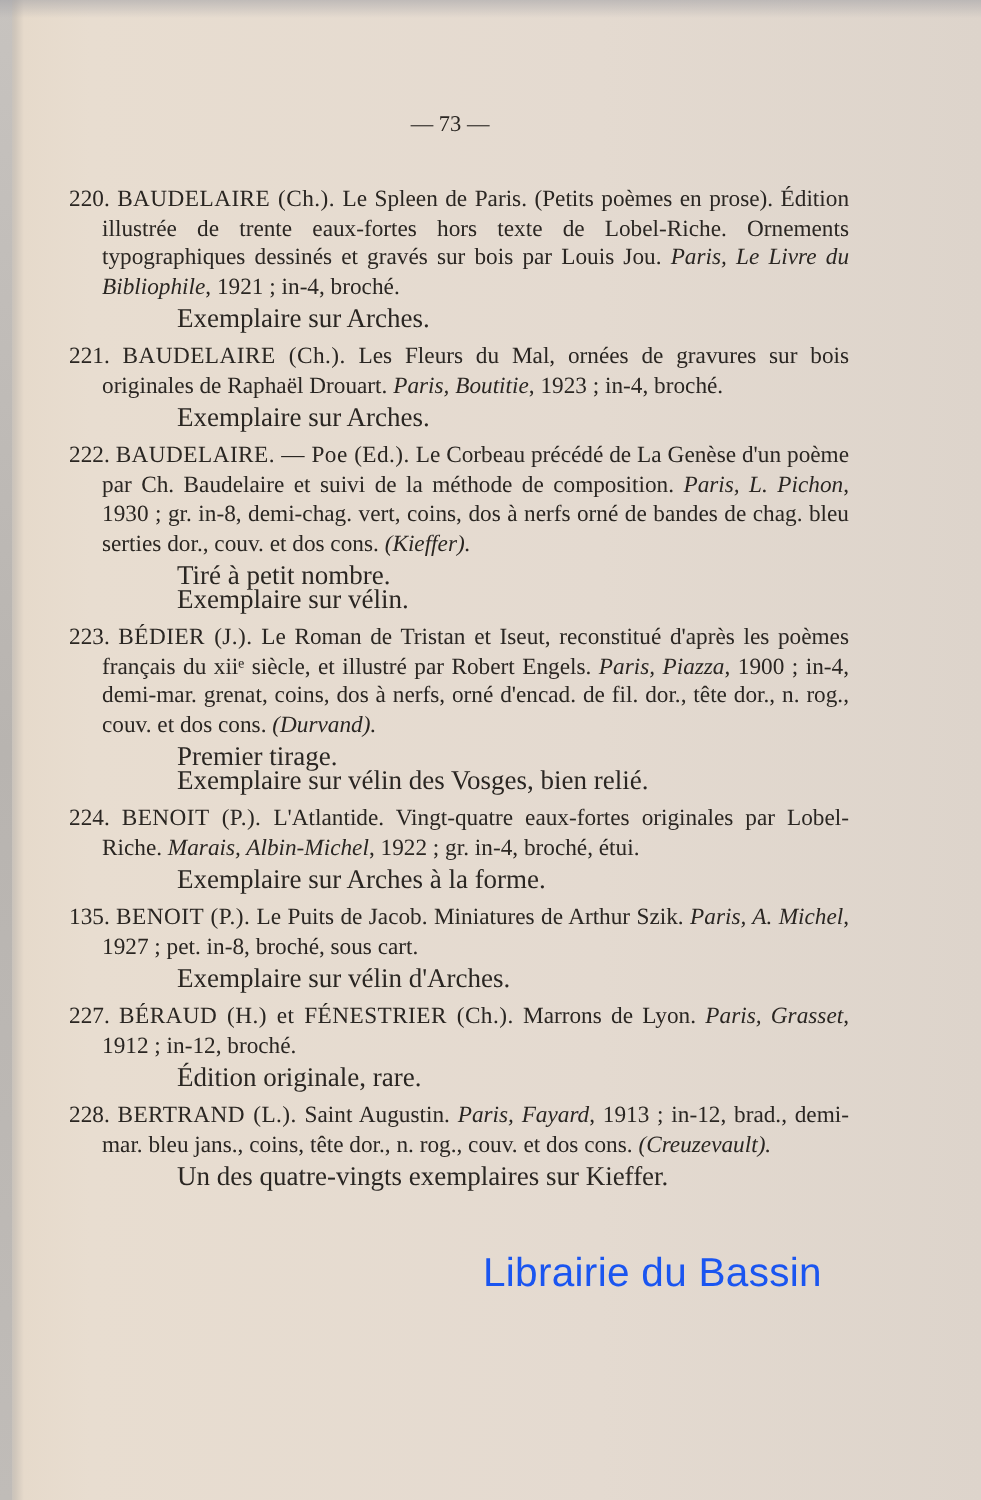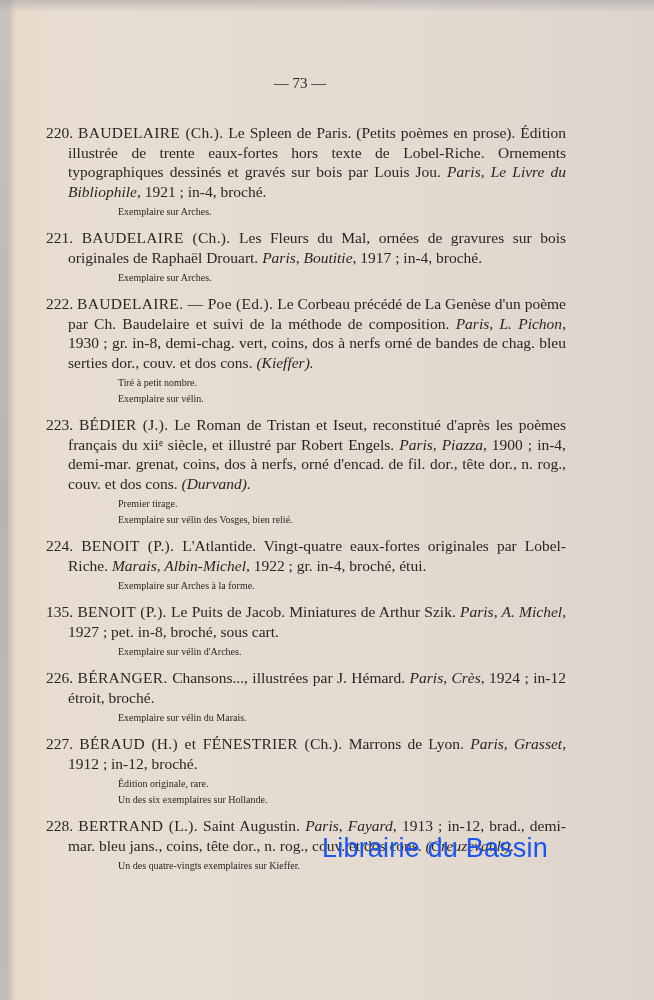--- a/index.html
+++ b/index.html
@@ -31,21 +31,21 @@
     margin-top: 21px;
   }
   .entry { margin-bottom: 8px; }
   .entry-main {
     font-size: 15.5px; line-height: 19.5px; text-align: justify;
     padding-left: 22px; text-indent: -22px;
   }
   .entry-num { }
   .entry-author { letter-spacing: 0.3px; }
   .entry-notes { padding-left: 72px; margin-top: 3px; }
-  .note { font-size: 10px; line-height: 16px; }
+  .note { font-size: 18px; line-height: 16px; }
   i { font-style: italic; }
   .watermark {
     position: absolute; left: 322px; top: 833px;
     font-family: "Liberation Sans", sans-serif; font-size: 27px;
     color: #1a55f0; letter-spacing: 0.2px; white-space: nowrap;
   }
 </style>
 </head>
 <body>
 
@@ -56,21 +56,21 @@
   <div class="folio">— 73 —</div>
 
   <div class="entries" id="entries">
       <div class="entry">
         <div class="entry-main"><span class="entry-num">220.</span><span> </span><span class="entry-author">BAUDELAIRE (Ch.).</span><span> Le Spleen de Paris. (Petits poèmes en prose). Édition illustrée de trente eaux-fortes hors texte de Lobel-Riche. Ornements typographiques dessinés et gravés sur bois par Louis Jou. </span><i>Paris, Le Livre du Bibliophile</i><span>, 1921 ; in-4, broché.</span><i></i></div>
         <div class="entry-notes">
           <div class="note">Exemplaire sur Arches.</div>
         </div>
       </div>
       <div class="entry">
-        <div class="entry-main"><span class="entry-num">221.</span><span> </span><span class="entry-author">BAUDELAIRE (Ch.).</span><span> Les Fleurs du Mal, ornées de gravures sur bois originales de Raphaël Drouart. </span><i>Paris, Boutitie</i><span>, 1917 ; in-4, broché.</span><i></i></div>
+        <div class="entry-main"><span class="entry-num">221.</span><span> </span><span class="entry-author">BAUDELAIRE (Ch.).</span><span> Les Fleurs du Mal, ornées de gravures sur bois originales de Raphaël Drouart. </span><i>Paris, Boutitie</i><span>, 1923 ; in-4, broché.</span><i></i></div>
         <div class="entry-notes">
           <div class="note">Exemplaire sur Arches.</div>
         </div>
       </div>
       <div class="entry">
         <div class="entry-main"><span class="entry-num">222.</span><span> </span><span class="entry-author">BAUDELAIRE. — Poe (Ed.).</span><span> Le Corbeau précédé de La Genèse d'un poème par Ch. Baudelaire et suivi de la méthode de composition. </span><i>Paris, L. Pichon</i><span>, 1930 ; gr. in-8, demi-chag. vert, coins, dos à nerfs orné de bandes de chag. bleu serties dor., couv. et dos cons. </span><i>(Kieffer).</i></div>
         <div class="entry-notes">
           <div class="note">Tiré à petit nombre.</div>
           <div class="note">Exemplaire sur vélin.</div>
         </div>
@@ -88,30 +88,23 @@
           <div class="note">Exemplaire sur Arches à la forme.</div>
         </div>
       </div>
       <div class="entry">
         <div class="entry-main"><span class="entry-num">135.</span><span> </span><span class="entry-author">BENOIT (P.).</span><span> Le Puits de Jacob. Miniatures de Arthur Szik. </span><i>Paris, A. Michel</i><span>, 1927 ; pet. in-8, broché, sous cart.</span><i></i></div>
         <div class="entry-notes">
           <div class="note">Exemplaire sur vélin d'Arches.</div>
         </div>
       </div>
       <div class="entry">
-        <div class="entry-main"><span class="entry-num">226.</span><span> </span><span class="entry-author">BÉRANGER.</span><span> Chansons..., illustrées par J. Hémard. </span><i>Paris, Crès</i><span>, 1924 ; in-12 étroit, broché.</span><i></i></div>
-        <div class="entry-notes">
-          <div class="note">Exemplaire sur vélin du Marais.</div>
-        </div>
-      </div>
-      <div class="entry">
         <div class="entry-main"><span class="entry-num">227.</span><span> </span><span class="entry-author">BÉRAUD (H.) et FÉNESTRIER (Ch.).</span><span> Marrons de Lyon. </span><i>Paris, Grasset</i><span>, 1912 ; in-12, broché.</span><i></i></div>
         <div class="entry-notes">
           <div class="note">Édition originale, rare.</div>
-          <div class="note">Un des six exemplaires sur Hollande.</div>
         </div>
       </div>
       <div class="entry">
         <div class="entry-main"><span class="entry-num">228.</span><span> </span><span class="entry-author">BERTRAND (L.).</span><span> Saint Augustin. </span><i>Paris, Fayard</i><span>, 1913 ; in-12, brad., demi-mar. bleu jans., coins, tête dor., n. rog., couv. et dos cons. </span><i>(Creuzevault).</i></div>
         <div class="entry-notes">
           <div class="note">Un des quatre-vingts exemplaires sur Kieffer.</div>
         </div>
       </div>
     </div>
 

